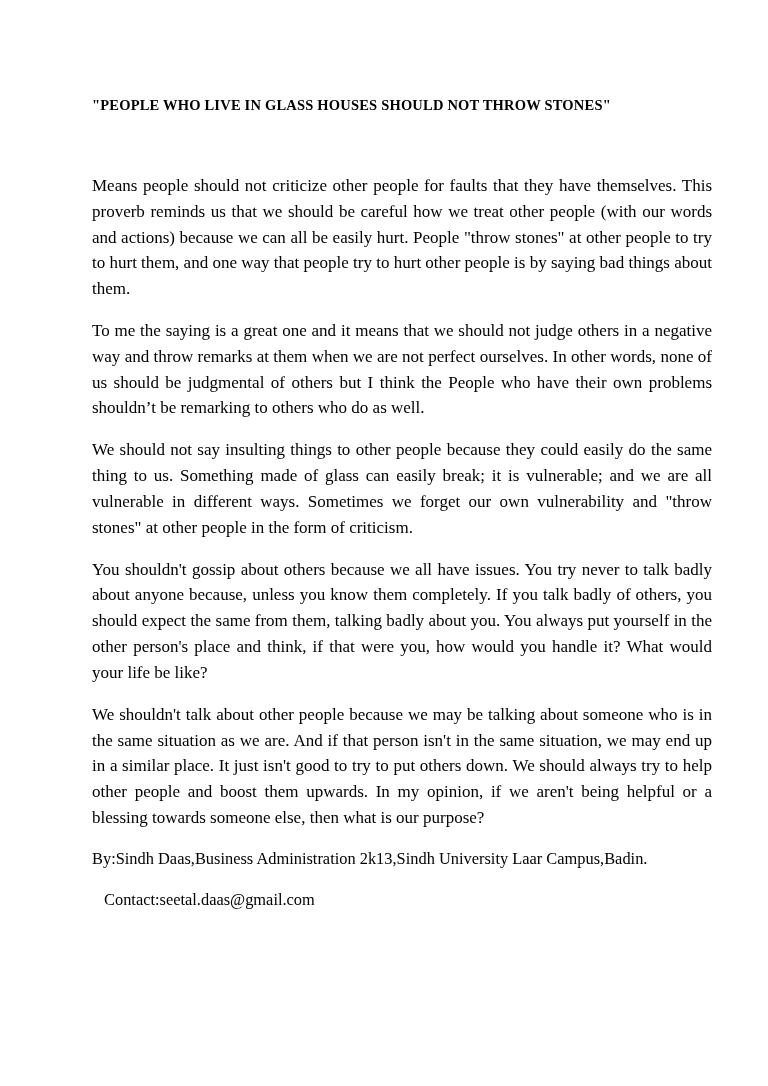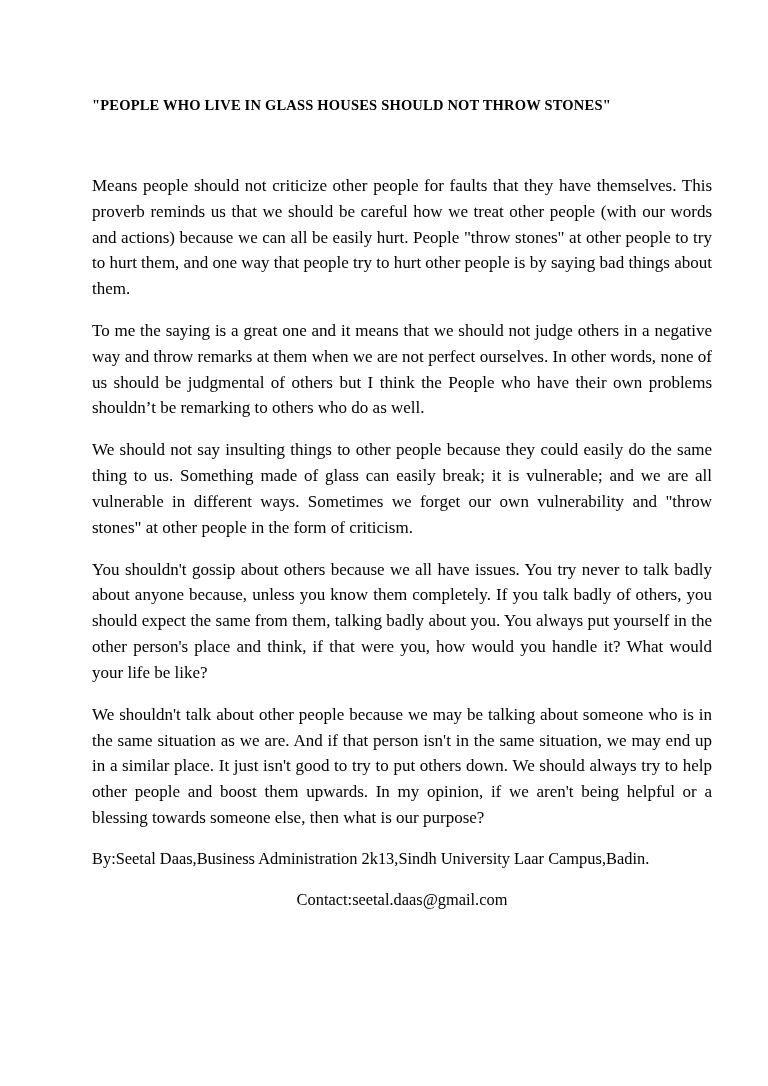--- a/index.html
+++ b/index.html
@@ -48,35 +48,35 @@
   }
   .sig {
     font-size: 16.4px;
     line-height: 1.52;
     text-align: left;
     margin: 0 0 16px 0;
   }
   .contact {
     font-size: 16.4px;
     line-height: 1.52;
-    text-align: center;
-    margin: 4px;
+    text-align: left;
+    margin: 12px;
   }
 </style>
 </head>
 <body>
 
 <div class="page">
 
   <h1 class="doc-title">"PEOPLE WHO LIVE IN GLASS HOUSES SHOULD NOT THROW STONES"</h1>
 
   <div class="body-block">
     <p class="para">Means people should not criticize other people for faults that they have themselves. This proverb reminds us that we should be careful how we treat other people (with our words and actions) because we can all be easily hurt. People "throw stones" at other people to try to hurt them, and one way that people try to hurt other people is by saying bad things about them.</p>
     <p class="para">To me the saying is a great one and it means that we should not judge others in a negative way and throw remarks at them when we are not perfect ourselves. In other words, none of us should be judgmental of others but I think the People who have their own problems shouldn’t be remarking to others who do as well.</p>
     <p class="para">We should not say insulting things to other people because they could easily do the same thing to us. Something made of glass can easily break; it is vulnerable; and we are all vulnerable in different ways. Sometimes we forget our own vulnerability and "throw stones" at other people in the form of criticism.</p>
     <p class="para">You shouldn't gossip about others because we all have issues. You try never to talk badly about anyone because, unless you know them completely. If you talk badly of others, you should expect the same from them, talking badly about you. You always put yourself in the other person's place and think, if that were you, how would you handle it? What would your life be like?</p>
     <p class="para">We shouldn't talk about other people because we may be talking about someone who is in the same situation as we are. And if that person isn't in the same situation, we may end up in a similar place. It just isn't good to try to put others down. We should always try to help other people and boost them upwards. In my opinion, if we aren't being helpful or a blessing towards someone else, then what is our purpose?</p>
 
-    <p class="sig">By:Seetal Daas,Business Administration 2k13,Sindh University Laar Campus,Badin.</p>
+    <p class="sig">By:Sindh Daas,Business Administration 2k13,Sindh University Laar Campus,Badin.</p>
     <p class="contact">Contact:seetal.daas@gmail.com</p>
   </div>
 
 </div>
 
 </body></html>

